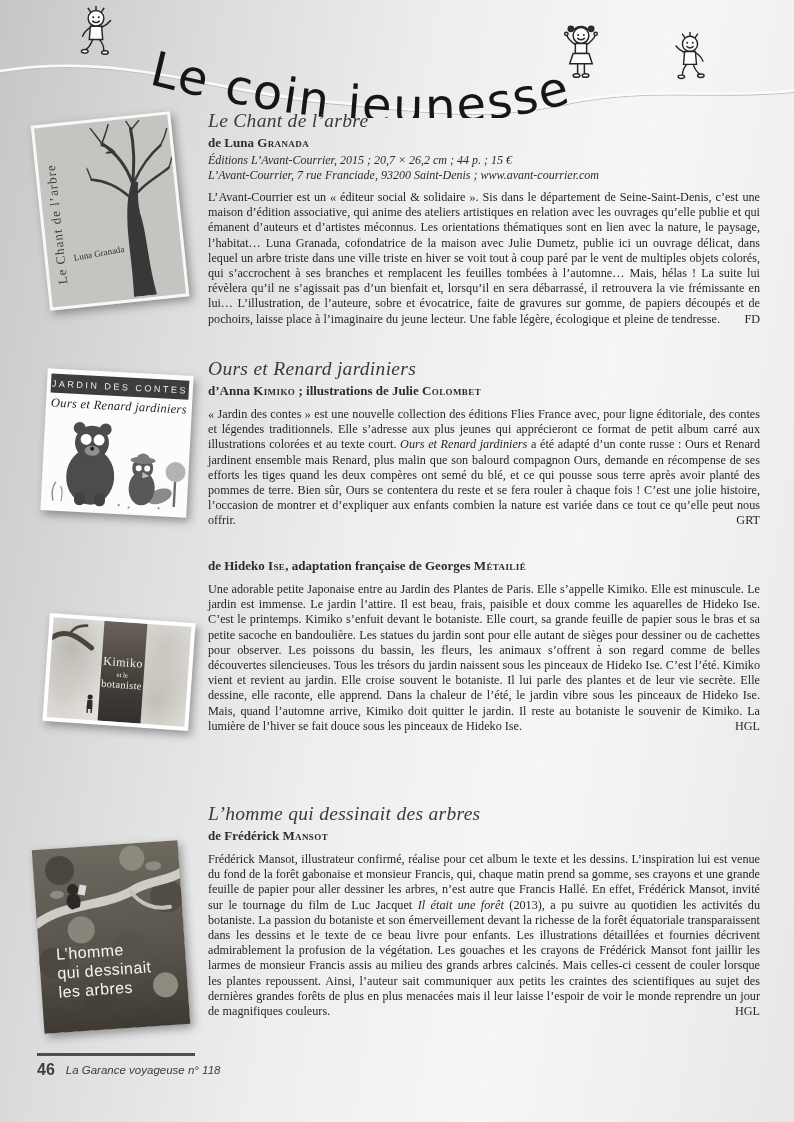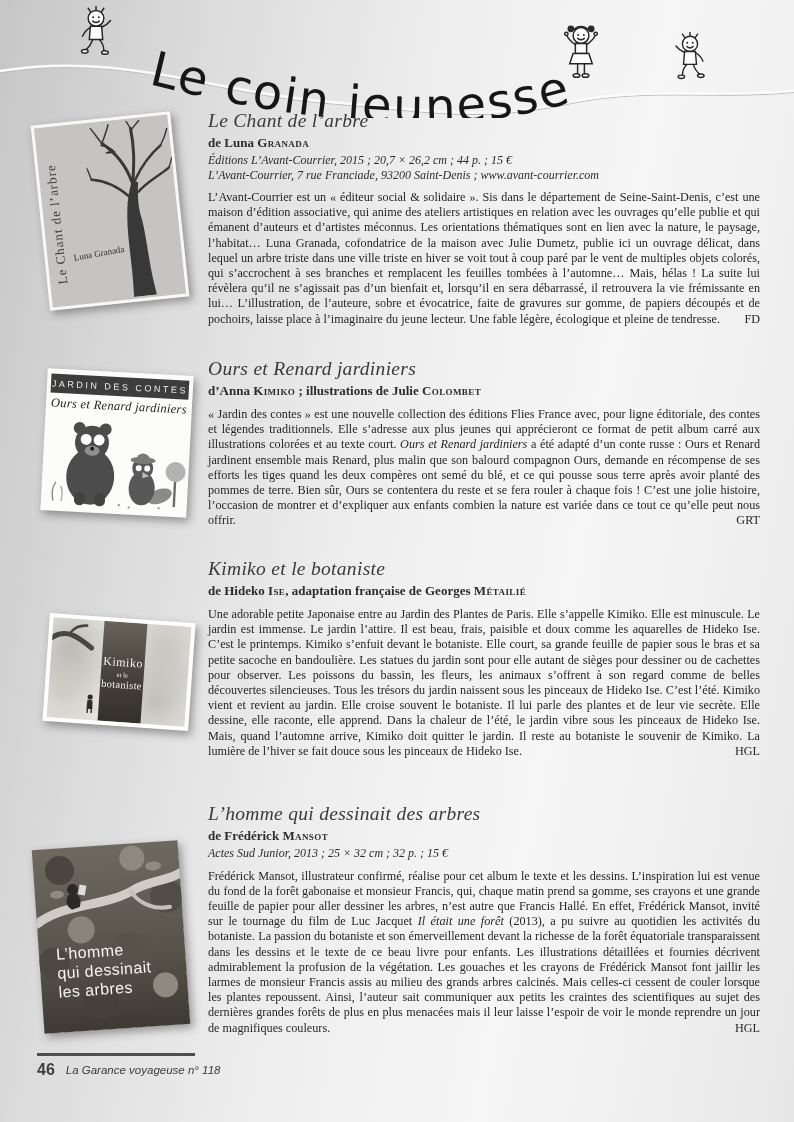--- a/index.html
+++ b/index.html
@@ -231,21 +231,20 @@
           <div class="t3">botaniste</div>
         </div>
         <svg class="girl-svg" width="12" height="20" viewBox="0 0 12 20">
           <circle cx="6" cy="3" r="2.6" fill="#2e2b28"></circle>
           <path d="M3.5,6 L8.5,6 L9,15 L3,15 Z" fill="#2e2b28"></path>
           <path d="M4,15 l0,4 M8,15 l0,4" stroke="#2e2b28" stroke-width="1.4"></path>
         </svg>
       </div>
     </div>
     <div class="review-body">
-      <h2 class="book-title">Kimiko et le botaniste</h2>
       <p class="byline"><span>de Hideko </span><span class="sc">Ise</span><span>, adaptation française de Georges </span><span class="sc">Métailié</span></p>
       <p class="review-text"><span><span>Une adorable petite Japonaise entre au Jardin des Plantes de Paris. Elle s’appelle Kimiko. Elle est minuscule. Le jardin est immense. Le jardin l’attire. Il est beau, frais, paisible et doux comme les aquarelles de Hideko Ise. C’est le printemps. Kimiko s’enfuit devant le botaniste. Elle court, sa grande feuille de papier sous le bras et sa petite sacoche en bandoulière. Les statues du jardin sont pour elle autant de sièges pour dessiner ou de cachettes pour observer. Les poissons du bassin, les fleurs, les animaux s’offrent à son regard comme de belles découvertes silencieuses. Tous les trésors du jardin naissent sous les pinceaux de Hideko Ise. C’est l’été. Kimiko vient et revient au jardin. Elle croise souvent le botaniste. Il lui parle des plantes et de leur vie secrète. Elle dessine, elle raconte, elle apprend. Dans la chaleur de l’été, le jardin vibre sous les pinceaux de Hideko Ise. Mais, quand l’automne arrive, Kimiko doit quitter le jardin. Il reste au botaniste le souvenir de Kimiko. La lumière de l’hiver se fait douce sous les pinceaux de Hideko Ise.</span></span><span class="sig">HGL</span></p>
     </div>
   </section>
 
   <section class="review" id="review-3">
     <div class="cover cover-4">
       <svg width="146" height="90" viewBox="0 0 146 90">
         <path d="M0,74 C30,54 70,62 100,46 C118,38 136,40 148,32" stroke="#cfccc6" stroke-width="9" fill="none" stroke-linecap="round"></path>
         <path d="M96,48 C104,62 120,68 134,66" stroke="#c4c1bb" stroke-width="4" fill="none" stroke-linecap="round"></path>
@@ -257,21 +256,20 @@
       </svg>
       <div class="title-block">
         <div>L’homme</div>
         <div>qui dessinait</div>
         <div>les arbres</div>
       </div>
     </div>
     <div class="review-body">
       <h2 class="book-title">L’homme qui dessinait des arbres</h2>
       <p class="byline"><span>de Frédérick </span><span class="sc">Mansot</span></p>
-      <p class="pubinfo">Actes Sud Junior, 2013 ; 25 × 32 cm ; 32 p. ; 15 €</p>
       <p class="review-text"><span><span>Frédérick Mansot, illustrateur confirmé, réalise pour cet album le texte et les dessins. L’inspiration lui est venue du fond de la forêt gabonaise et monsieur Francis, qui, chaque matin prend sa gomme, ses crayons et une grande feuille de papier pour aller dessiner les arbres, n’est autre que Francis Hallé. En effet, Frédérick Mansot, invité sur le tournage du film de Luc Jacquet </span><i>Il était une forêt</i><span> (2013), a pu suivre au quotidien les activités du botaniste. La passion du botaniste et son émerveillement devant la richesse de la forêt équatoriale transparaissent dans les dessins et le texte de ce beau livre pour enfants. Les illustrations détaillées et fournies décrivent admirablement la profusion de la végétation. Les gouaches et les crayons de Frédérick Mansot font jaillir les larmes de monsieur Francis assis au milieu des grands arbres calcinés. Mais celles-ci cessent de couler lorsque les plantes repoussent. Ainsi, l’auteur sait communiquer aux petits les craintes des scientifiques au sujet des dernières grandes forêts de plus en plus menacées mais il leur laisse l’espoir de voir le monde reprendre un jour de magnifiques couleurs.</span></span><span class="sig">HGL</span></p>
     </div>
   </section>
 
   <div class="footer">
     <div class="rule"></div>
     <div class="row">
       <span class="pageno">46</span>
       <span class="journal">La Garance voyageuse n° 118</span>
     </div>

